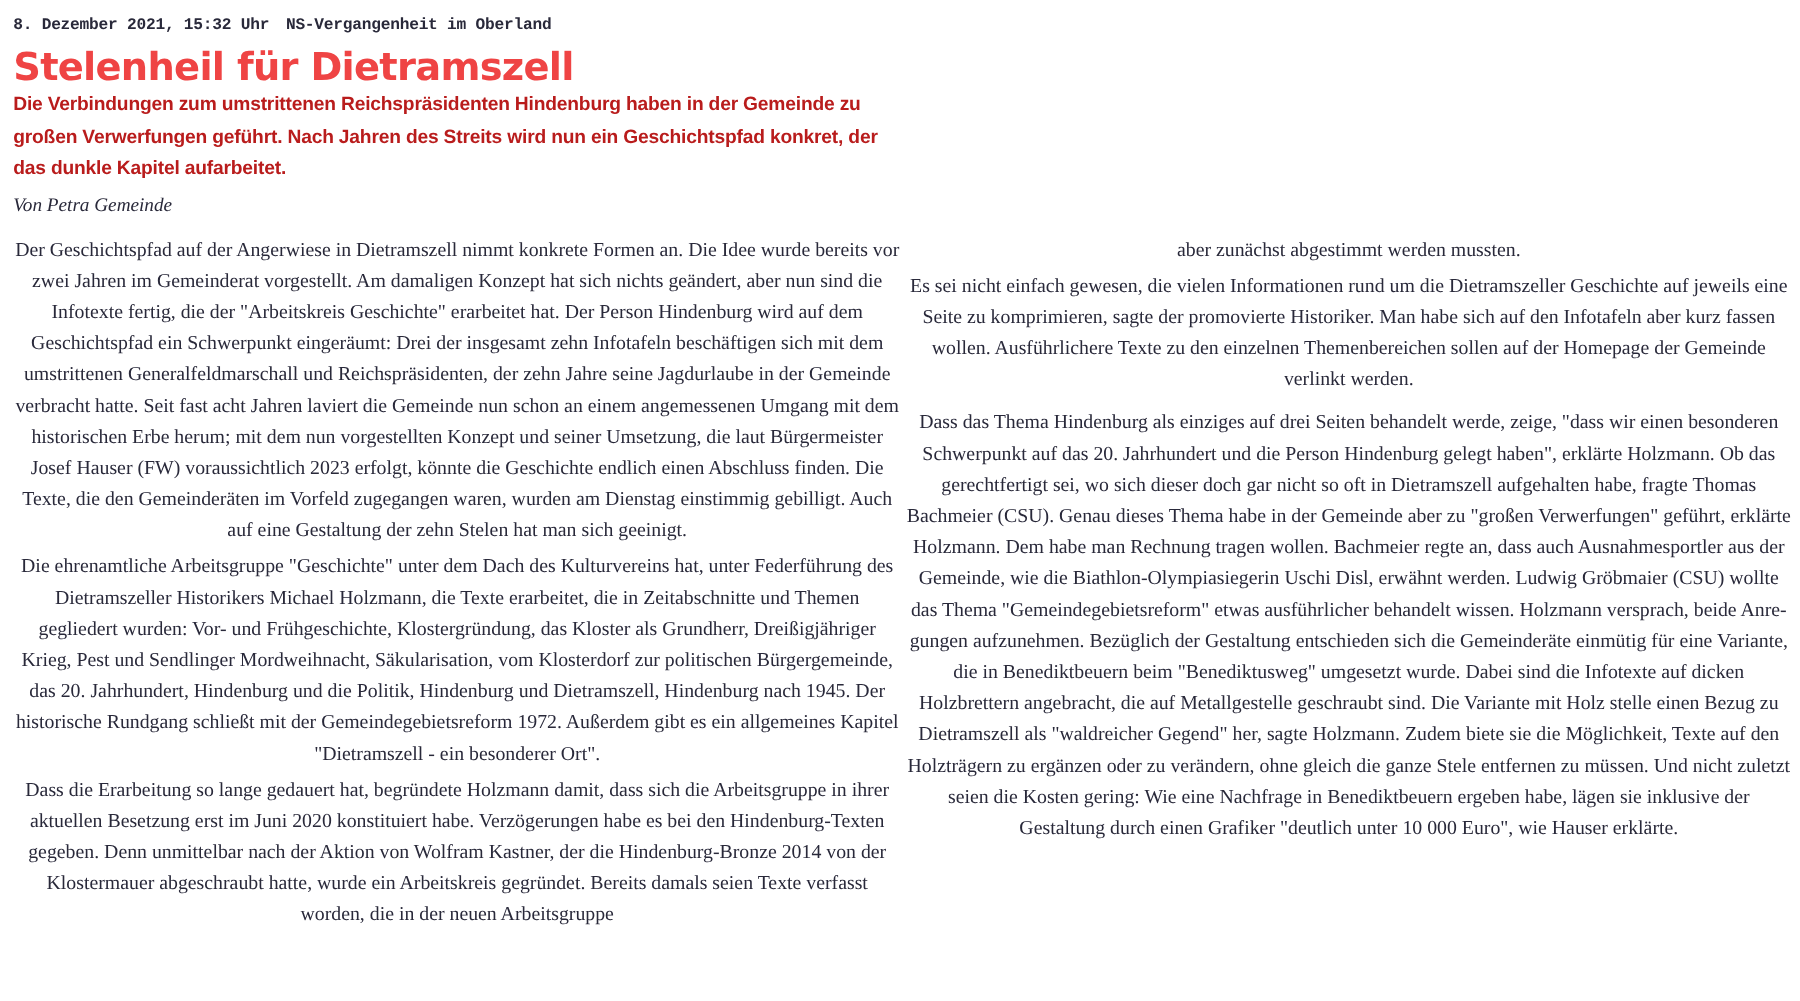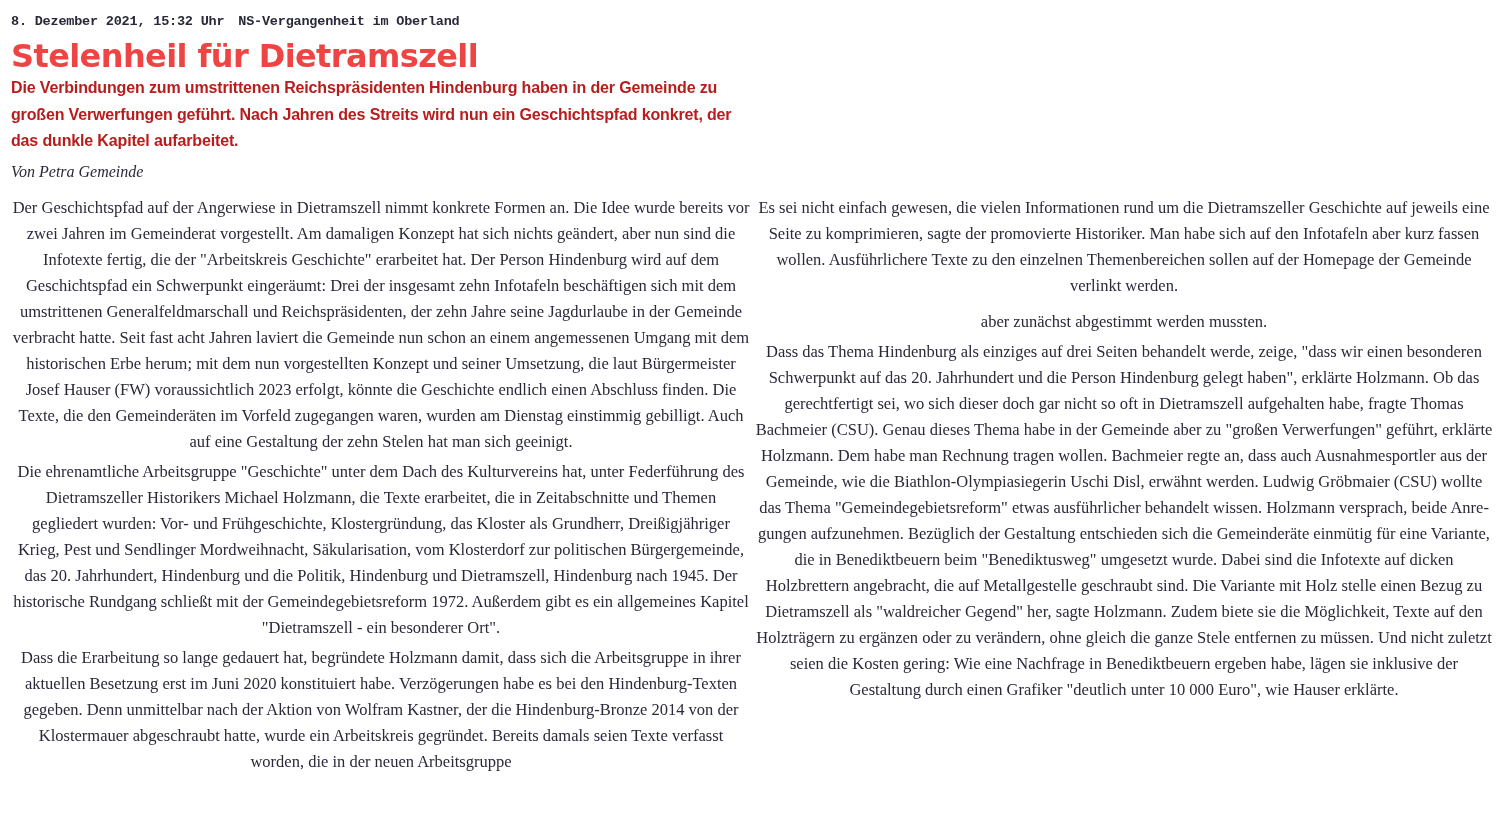--- a/index.html
+++ b/index.html
@@ -88,16 +88,16 @@
   <div class="author">Von Petra Gemeinde</div>
 </div>
 
 <div class="col col-left body-text">
   <p class="para">Der Geschichtspfad auf der Angerwiese in Dietramszell nimmt konkrete Formen an. Die Idee wurde bereits vor zwei Jahren im Gemeinderat vorgestellt. Am damaligen Konzept hat sich nichts geändert, aber nun sind die Infotexte fertig, die der "Arbeitskreis Geschichte" erarbeitet hat. Der Person Hindenburg wird auf dem Geschichtspfad ein Schwerpunkt eingeräumt: Drei der insgesamt zehn Infotafeln beschäftigen sich mit dem umstrittenen Generalfeldmarschall und Reichspräsidenten, der zehn Jahre seine Jagdurlaube in der Gemeinde verbracht hatte. Seit fast acht Jahren laviert die Gemeinde nun schon an einem angemessenen Umgang mit dem his­torischen Erbe herum; mit dem nun vorgestellten Konzept und seiner Umsetzung, die laut Bür­germeister Josef Hauser (FW) voraussichtlich 2023 erfolgt, könnte die Geschichte endlich einen Abschluss finden. Die Texte, die den Gemeinderäten im Vorfeld zugegangen waren, wurden am Dienstag einstimmig gebilligt. Auch auf eine Gestaltung der zehn Stelen hat man sich geeinigt.</p>
   <p class="para">Die ehrenamtliche Arbeitsgruppe "Geschichte" unter dem Dach des Kulturvereins hat, unter Fe­derführung des Dietramszeller Historikers Michael Holzmann, die Texte erarbeitet, die in Zeit­abschnitte und Themen gegliedert wurden: Vor- und Frühgeschichte, Klostergründung, das Kloster als Grundherr, Dreißigjähriger Krieg, Pest und Sendlinger Mordweihnacht, Säkularisati­on, vom Klosterdorf zur politischen Bürgergemeinde, das 20. Jahrhundert, Hindenburg und die Politik, Hindenburg und Dietramszell, Hindenburg nach 1945. Der historische Rundgang schließt mit der Gemeindegebietsreform 1972. Außerdem gibt es ein allgemeines Kapitel "Diet­ramszell - ein besonderer Ort".</p>
   <p class="para">Dass die Erarbeitung so lange gedauert hat, begründete Holzmann damit, dass sich die Arbeits­gruppe in ihrer aktuellen Besetzung erst im Juni 2020 konstituiert habe. Verzögerungen habe es bei den Hindenburg-Texten gegeben. Denn unmittelbar nach der Aktion von Wolfram Kastner, der die Hindenburg-Bronze 2014 von der Klostermauer abgeschraubt hatte, wurde ein Arbeits­kreis gegründet. Bereits damals seien Texte verfasst worden, die in der neuen Arbeitsgruppe</p>
 </div>
 
 <div class="col col-right body-text">
+  <p class="para">aber zunächst abgestimmt werden mussten.</p>
   <p class="para" style="margin-bottom:10px;">Es sei nicht einfach gewesen, die vielen Informationen rund um die Dietramszeller Geschichte auf jeweils eine Seite zu komprimieren, sagte der promovierte Historiker. Man habe sich auf den Infotafeln aber kurz fassen wollen. Ausführlichere Texte zu den einzelnen Themenbereichen sollen auf der Homepage der Gemeinde verlinkt werden.</p>
-  <p class="para">aber zunächst abgestimmt werden mussten.</p>
   <p class="para">Dass das Thema Hindenburg als einziges auf drei Seiten behandelt werde, zeige, "dass wir einen besonderen Schwerpunkt auf das 20. Jahrhundert und die Person Hindenburg gelegt haben", er­klärte Holzmann. Ob das gerechtfertigt sei, wo sich dieser doch gar nicht so oft in Dietramszell aufgehalten habe, fragte Thomas Bachmeier (CSU). Genau dieses Thema habe in der Gemeinde aber zu "großen Verwerfungen" geführt, erklärte Holzmann. Dem habe man Rechnung tragen wollen. Bachmeier regte an, dass auch Ausnahmesportler aus der Gemeinde, wie die Biathlon-Olympiasiegerin Uschi Disl, erwähnt werden. Ludwig Gröbmaier (CSU) wollte das Thema "Ge­meindegebietsreform" etwas ausführlicher behandelt wissen. Holzmann versprach, beide Anre­gungen aufzunehmen. Bezüglich der Gestaltung entschieden sich die Gemeinderäte einmütig für eine Variante, die in Benediktbeuern beim "Benediktusweg" umgesetzt wurde. Dabei sind die Infotexte auf dicken Holzbrettern angebracht, die auf Metallgestelle geschraubt sind. Die Vari­ante mit Holz stelle einen Bezug zu Dietramszell als "waldreicher Gegend" her, sagte Holzmann. Zudem biete sie die Möglichkeit, Texte auf den Holzträgern zu ergänzen oder zu verändern, oh­ne gleich die ganze Stele entfernen zu müssen. Und nicht zuletzt seien die Kosten gering: Wie ei­ne Nachfrage in Benediktbeuern ergeben habe, lägen sie inklusive der Gestaltung durch einen Grafiker "deutlich unter 10 000 Euro", wie Hauser erklärte.</p>
 </div>
 
 </body></html>

